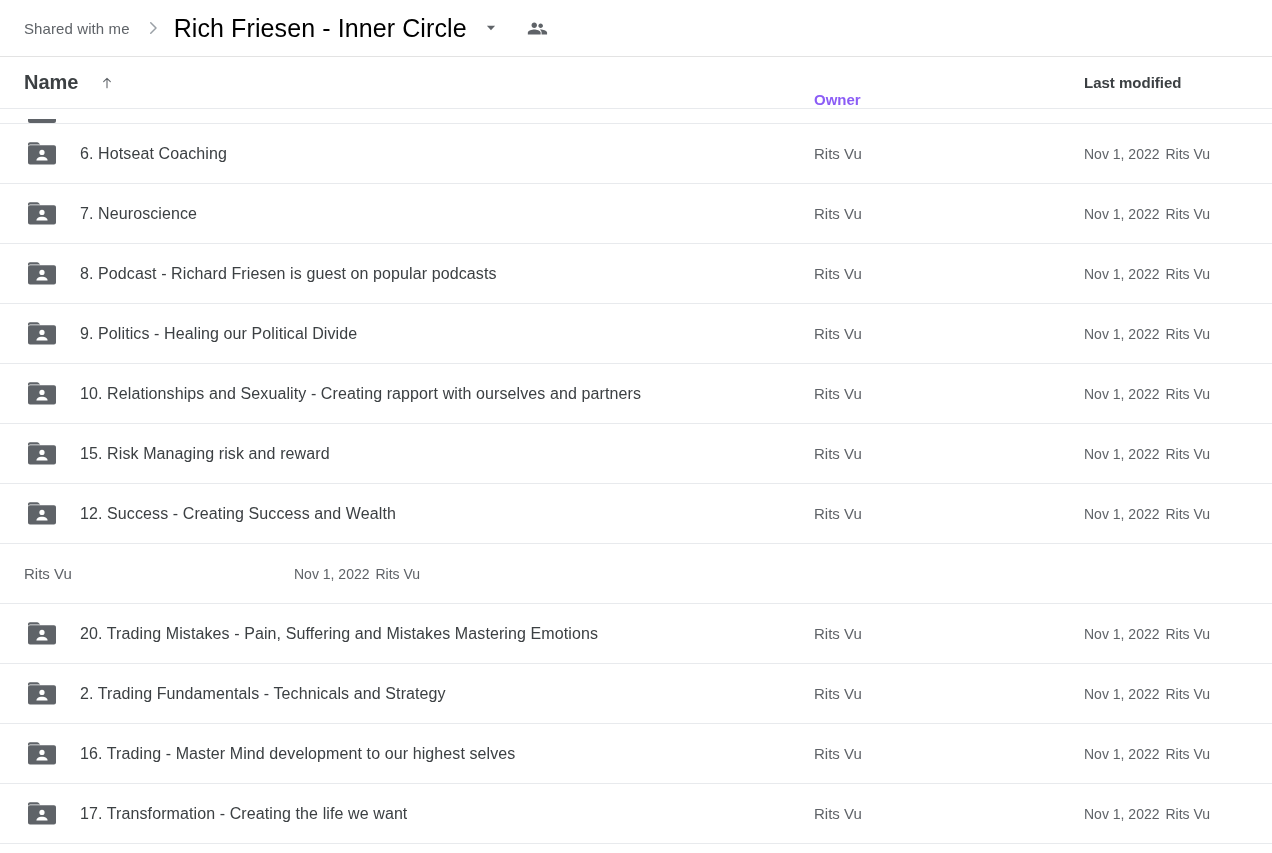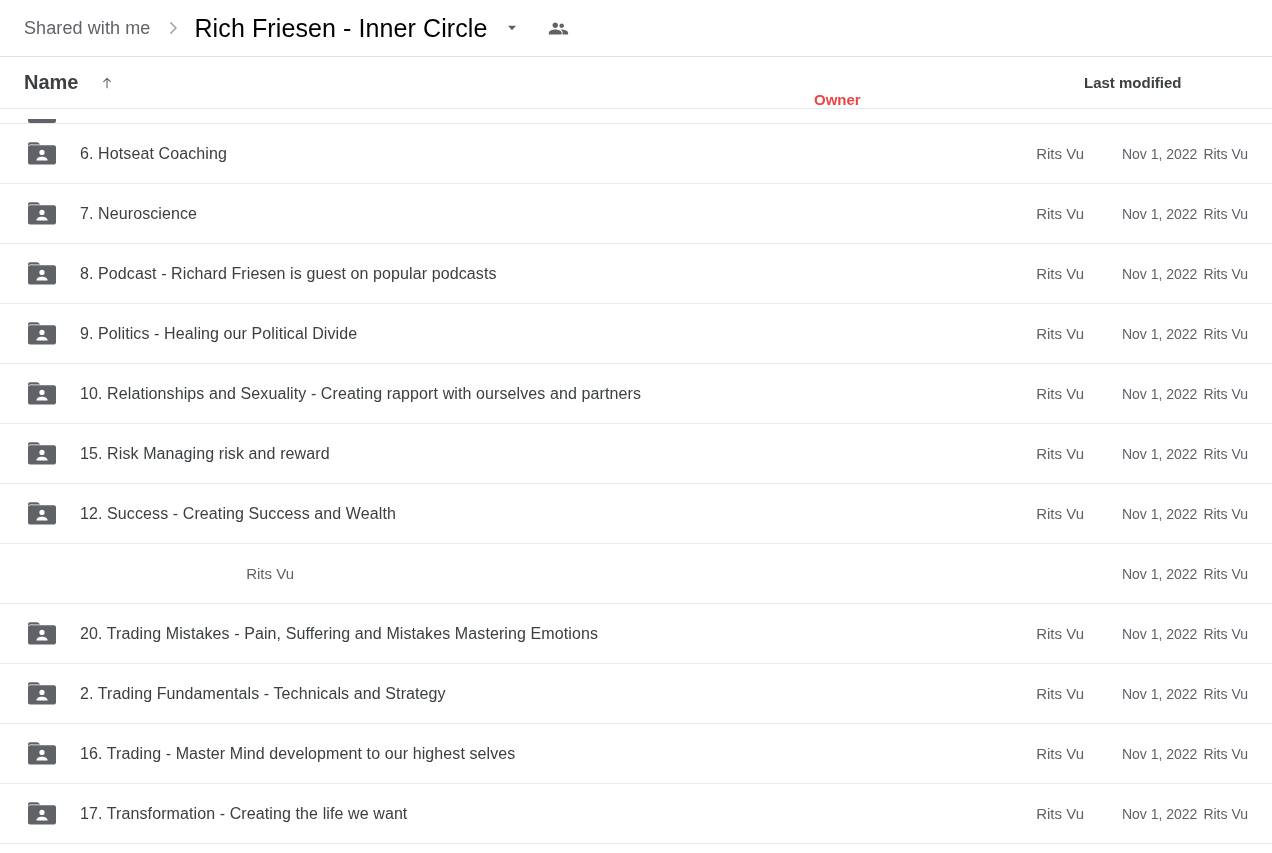--- a/index.html
+++ b/index.html
@@ -26,21 +26,21 @@
   
   .breadcrumb-bar {
     height: 57px;
     display: flex;
     align-items: center;
     padding: 0 24px;
     border-bottom: 1px solid #e3e3e3;
     background: #fff;
   }
   .crumb-parent {
-    font-size: 18px;
+    font-size: 15px;
     color: #5f6368;
     letter-spacing: 0.1px;
     line-height: 1;
     cursor: pointer;
     white-space: nowrap;
   }
   .crumb-sep {
     margin: 0 12px 0 14px;
     display: inline-flex;
     align-items: center;
@@ -94,21 +94,21 @@
     margin-left: 20px;
     display: inline-flex;
     align-items: center;
     justify-content: center;
     width: 18px;
     height: 18px;
   }
   .col-owner {
     width: 270px;
     font-size: 15px;
-    color: #ef4444;
+    color: #8b5cf6;
     font-weight: bold;
     cursor: pointer;
     margin-top: 34px;
   }
   .col-modified {
     flex: 1;
     font-size: 15px;
     color: #3c4043;
     font-weight: bold;
     cursor: pointer;
@@ -134,21 +134,20 @@
     border-radius: 0 0 2px 2px;
   }
 
   .file-row {
     height: 60px;
     display: flex;
     align-items: center;
     padding: 0 24px;
     border-bottom: 1px solid #e8eaed;
     cursor: pointer;
-    text-align: right;
   }
 
   .cell-name {
     width: 790px;
     display: flex;
     align-items: center;
     min-width: 0;
   }
   .folder-icon {
     width: 28px;

